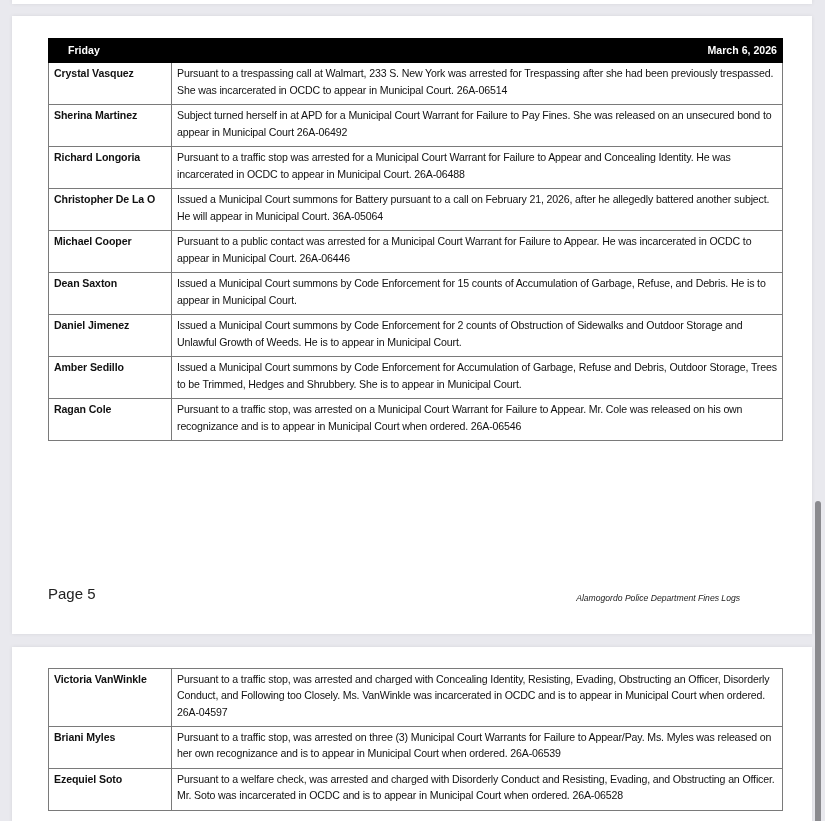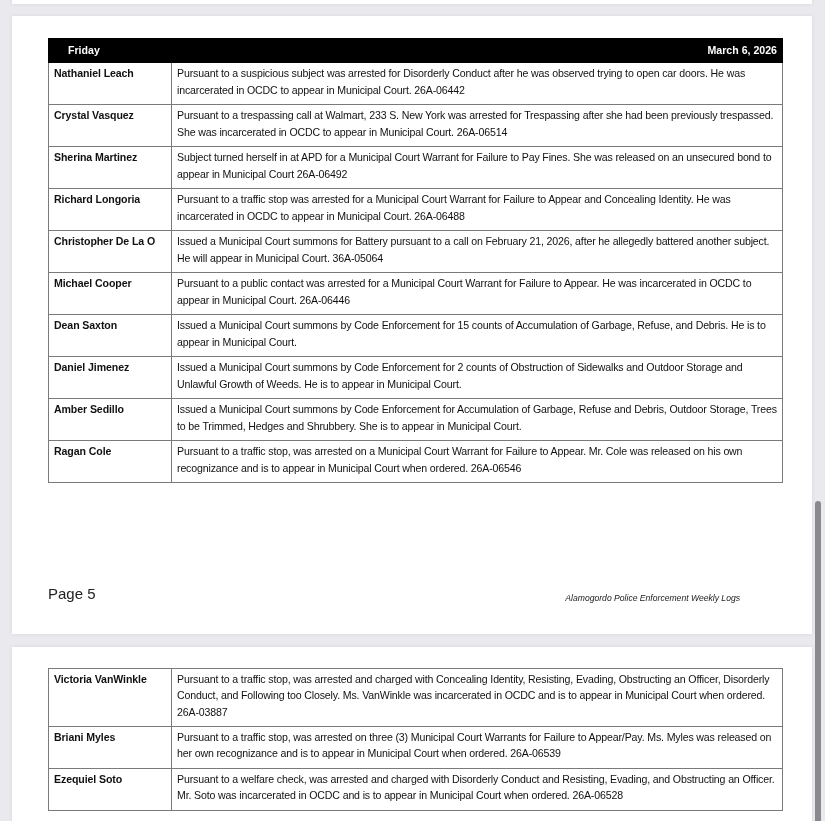--- a/index.html
+++ b/index.html
@@ -107,24 +107,20 @@
         <col class="c-desc">
       </colgroup>
     <thead>
       <tr>
         <th>Friday</th>
         <th class="right">March 6, 2026</th>
       </tr>
     </thead>
     <tbody>
       <tr class="r2">
-        <td class="name">Nathaniel Leach</td>
-        <td class="desc">Pursuant to a suspicious subject was arrested for Disorderly Conduct after he was observed trying to open car doors.  He was incarcerated in OCDC to appear in Municipal Court.  26A-06442</td>
-      </tr>
-      <tr class="r2">
         <td class="name">Crystal Vasquez</td>
         <td class="desc">Pursuant to a trespassing call at Walmart, 233 S. New York was arrested for Trespassing after she had been previously trespassed.  She was incarcerated in OCDC to appear in Municipal Court.  26A-06514</td>
       </tr>
       <tr class="r2">
         <td class="name">Sherina Martinez</td>
         <td class="desc">Subject turned herself in at APD for a Municipal Court Warrant for Failure to Pay Fines.  She was released on an unsecured bond to appear in Municipal Court 26A-06492</td>
       </tr>
       <tr class="r2">
         <td class="name">Richard Longoria</td>
         <td class="desc">Pursuant to a traffic stop was arrested for a Municipal Court Warrant for Failure to Appear and Concealing Identity.  He was incarcerated in OCDC to appear in Municipal Court.  26A-06488</td>
@@ -150,33 +146,33 @@
         <td class="desc">Issued a Municipal Court summons by Code Enforcement for Accumulation of Garbage, Refuse and Debris, Outdoor Storage, Trees to be Trimmed, Hedges and Shrubbery.  She is to appear in Municipal Court.</td>
       </tr>
       <tr class="r2">
         <td class="name">Ragan Cole</td>
         <td class="desc">Pursuant to a traffic stop, was arrested on a Municipal Court Warrant for Failure to Appear.  Mr. Cole was released on his own recognizance and is to appear in Municipal Court when ordered.  26A-06546</td>
       </tr>
     </tbody>
   </table>
 
   <div class="footer-left">Page 5</div>
-  <div class="footer-right">Alamogordo Police Enforcement Weekly Logs</div>
+  <div class="footer-right">Alamogordo Police Department Fines Logs</div>
 </div>
 
 <div class="page page-6">
   <table class="log">
     <colgroup>
         <col class="c-name">
         <col class="c-desc">
       </colgroup>
     <tbody>
       <tr class="r3">
         <td class="name">Victoria VanWinkle</td>
-        <td class="desc">Pursuant to a traffic stop, was arrested and charged with Concealing Identity, Resisting, Evading, Obstructing an Officer, Disorderly Conduct, and Following too Closely.  Ms. VanWinkle was incarcerated in OCDC and is to appear in Municipal Court when ordered.  26A-03887</td>
+        <td class="desc">Pursuant to a traffic stop, was arrested and charged with Concealing Identity, Resisting, Evading, Obstructing an Officer, Disorderly Conduct, and Following too Closely.  Ms. VanWinkle was incarcerated in OCDC and is to appear in Municipal Court when ordered.  26A-04597</td>
       </tr>
       <tr class="r2">
         <td class="name">Briani Myles</td>
         <td class="desc">Pursuant to a traffic stop, was arrested on three (3) Municipal Court Warrants for Failure to Appear/Pay.  Ms. Myles was released on her own recognizance and is to appear in Municipal Court when ordered.  26A-06539</td>
       </tr>
       <tr class="r2">
         <td class="name">Ezequiel Soto</td>
         <td class="desc">Pursuant to a welfare check, was arrested and charged with Disorderly Conduct and Resisting, Evading, and Obstructing an Officer.  Mr. Soto was incarcerated in OCDC and is to appear in Municipal Court when ordered.  26A-06528</td>
       </tr>
     </tbody>

